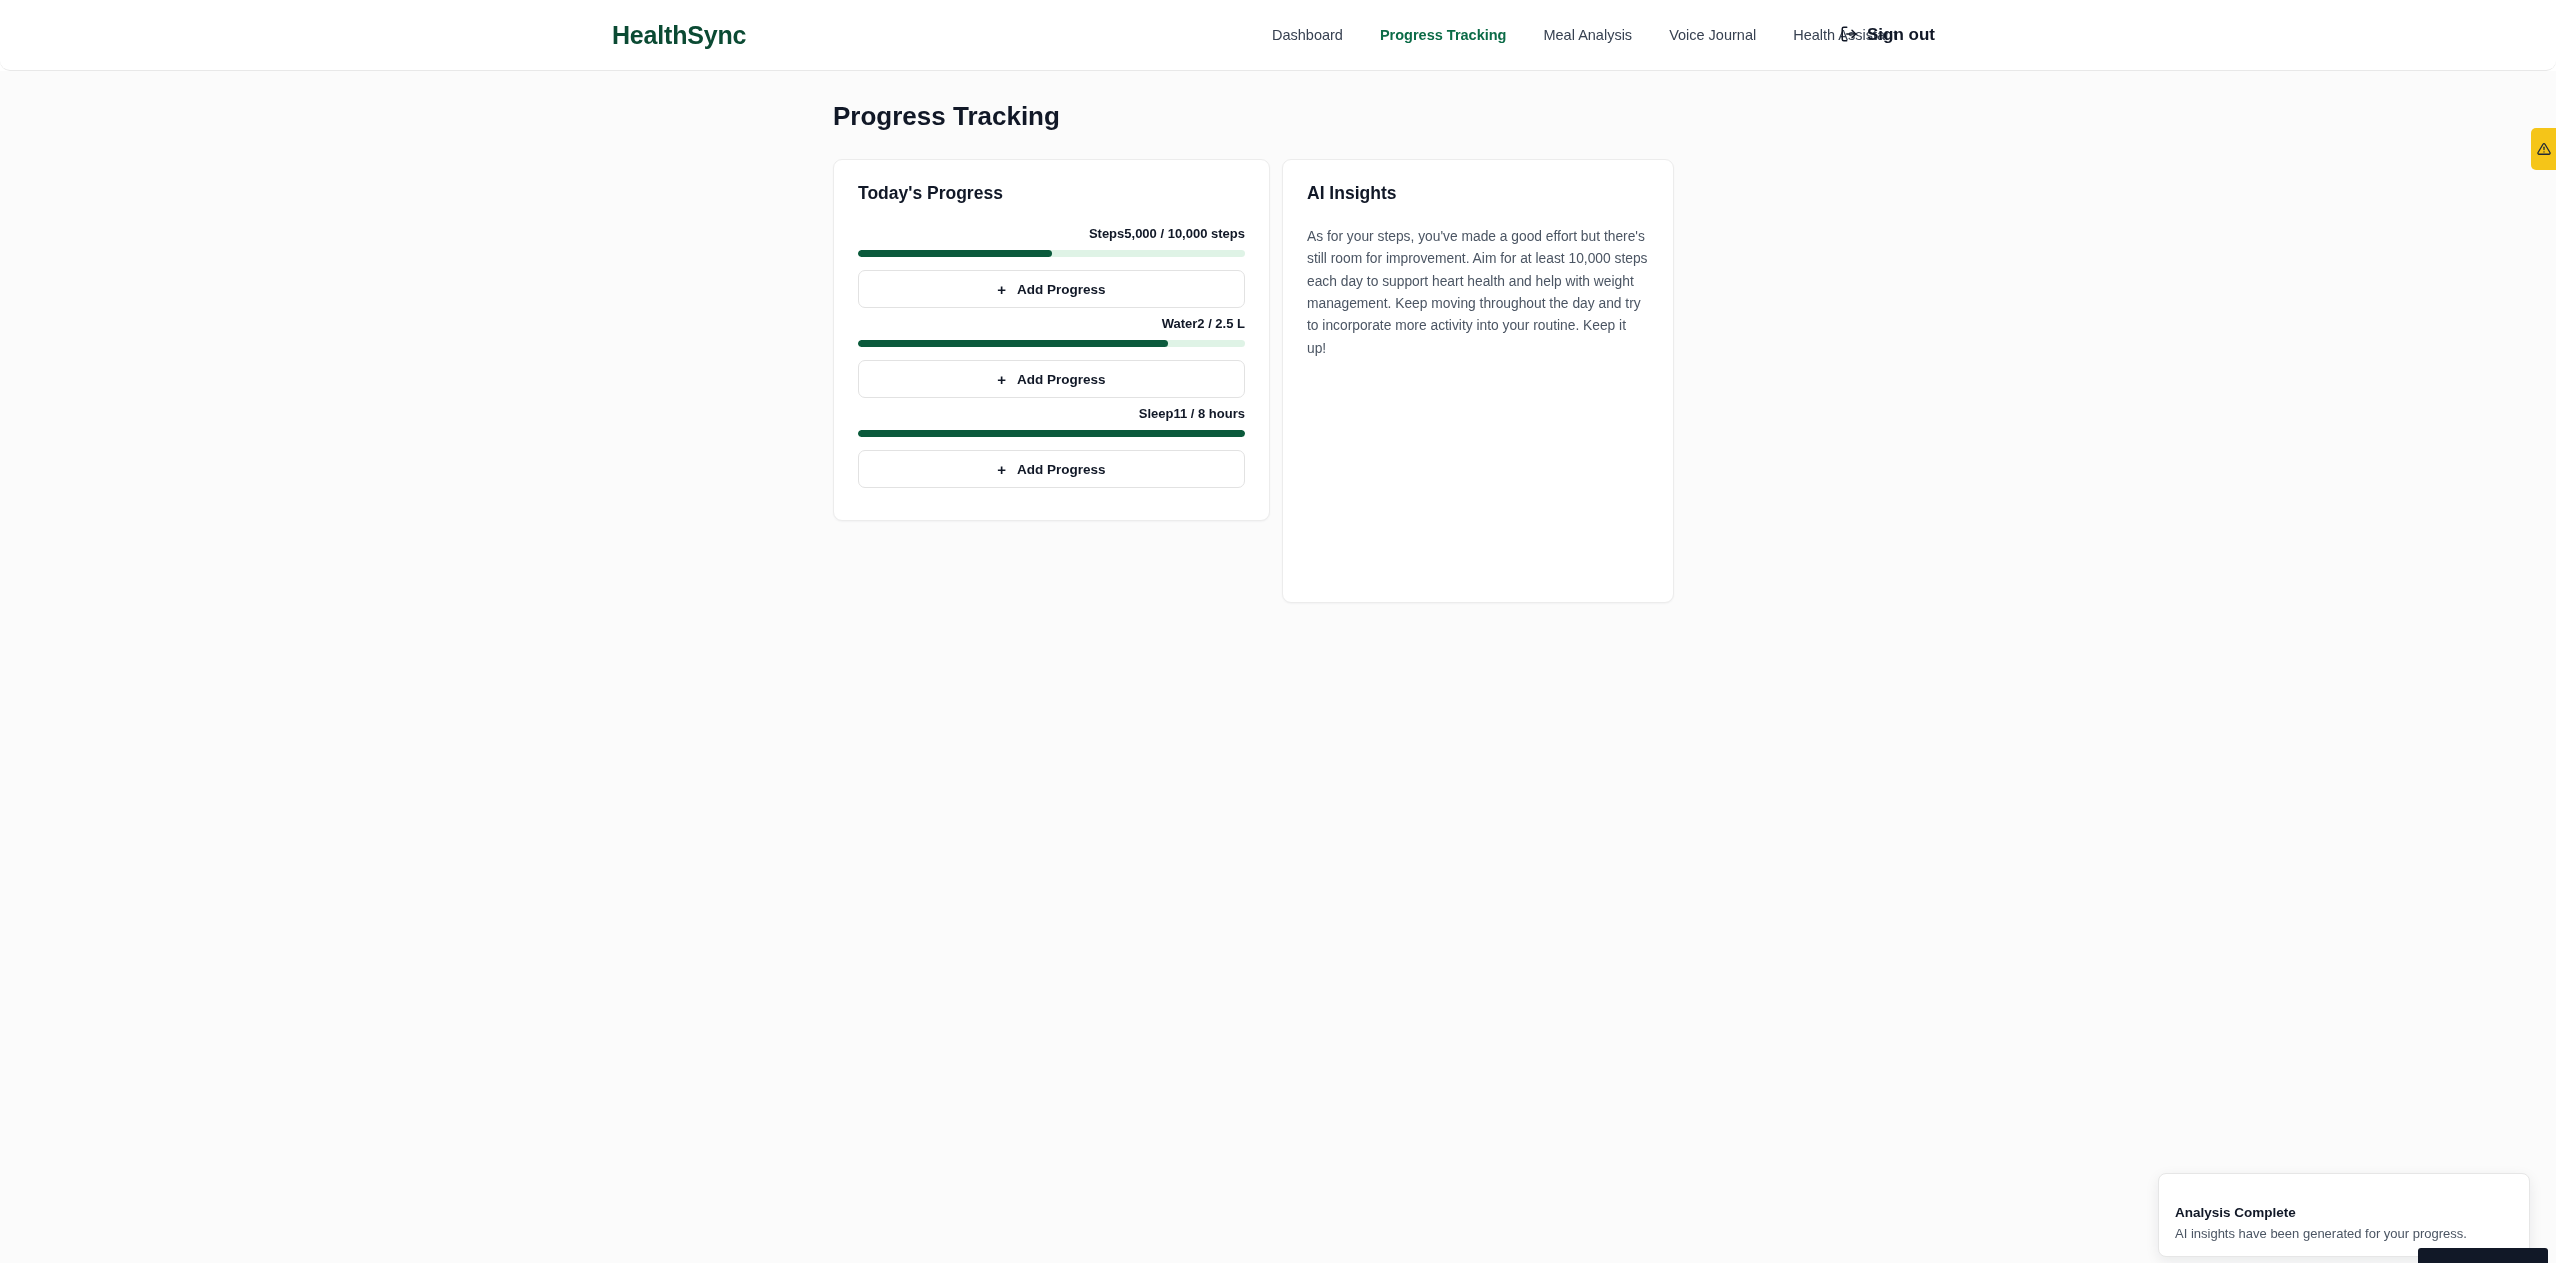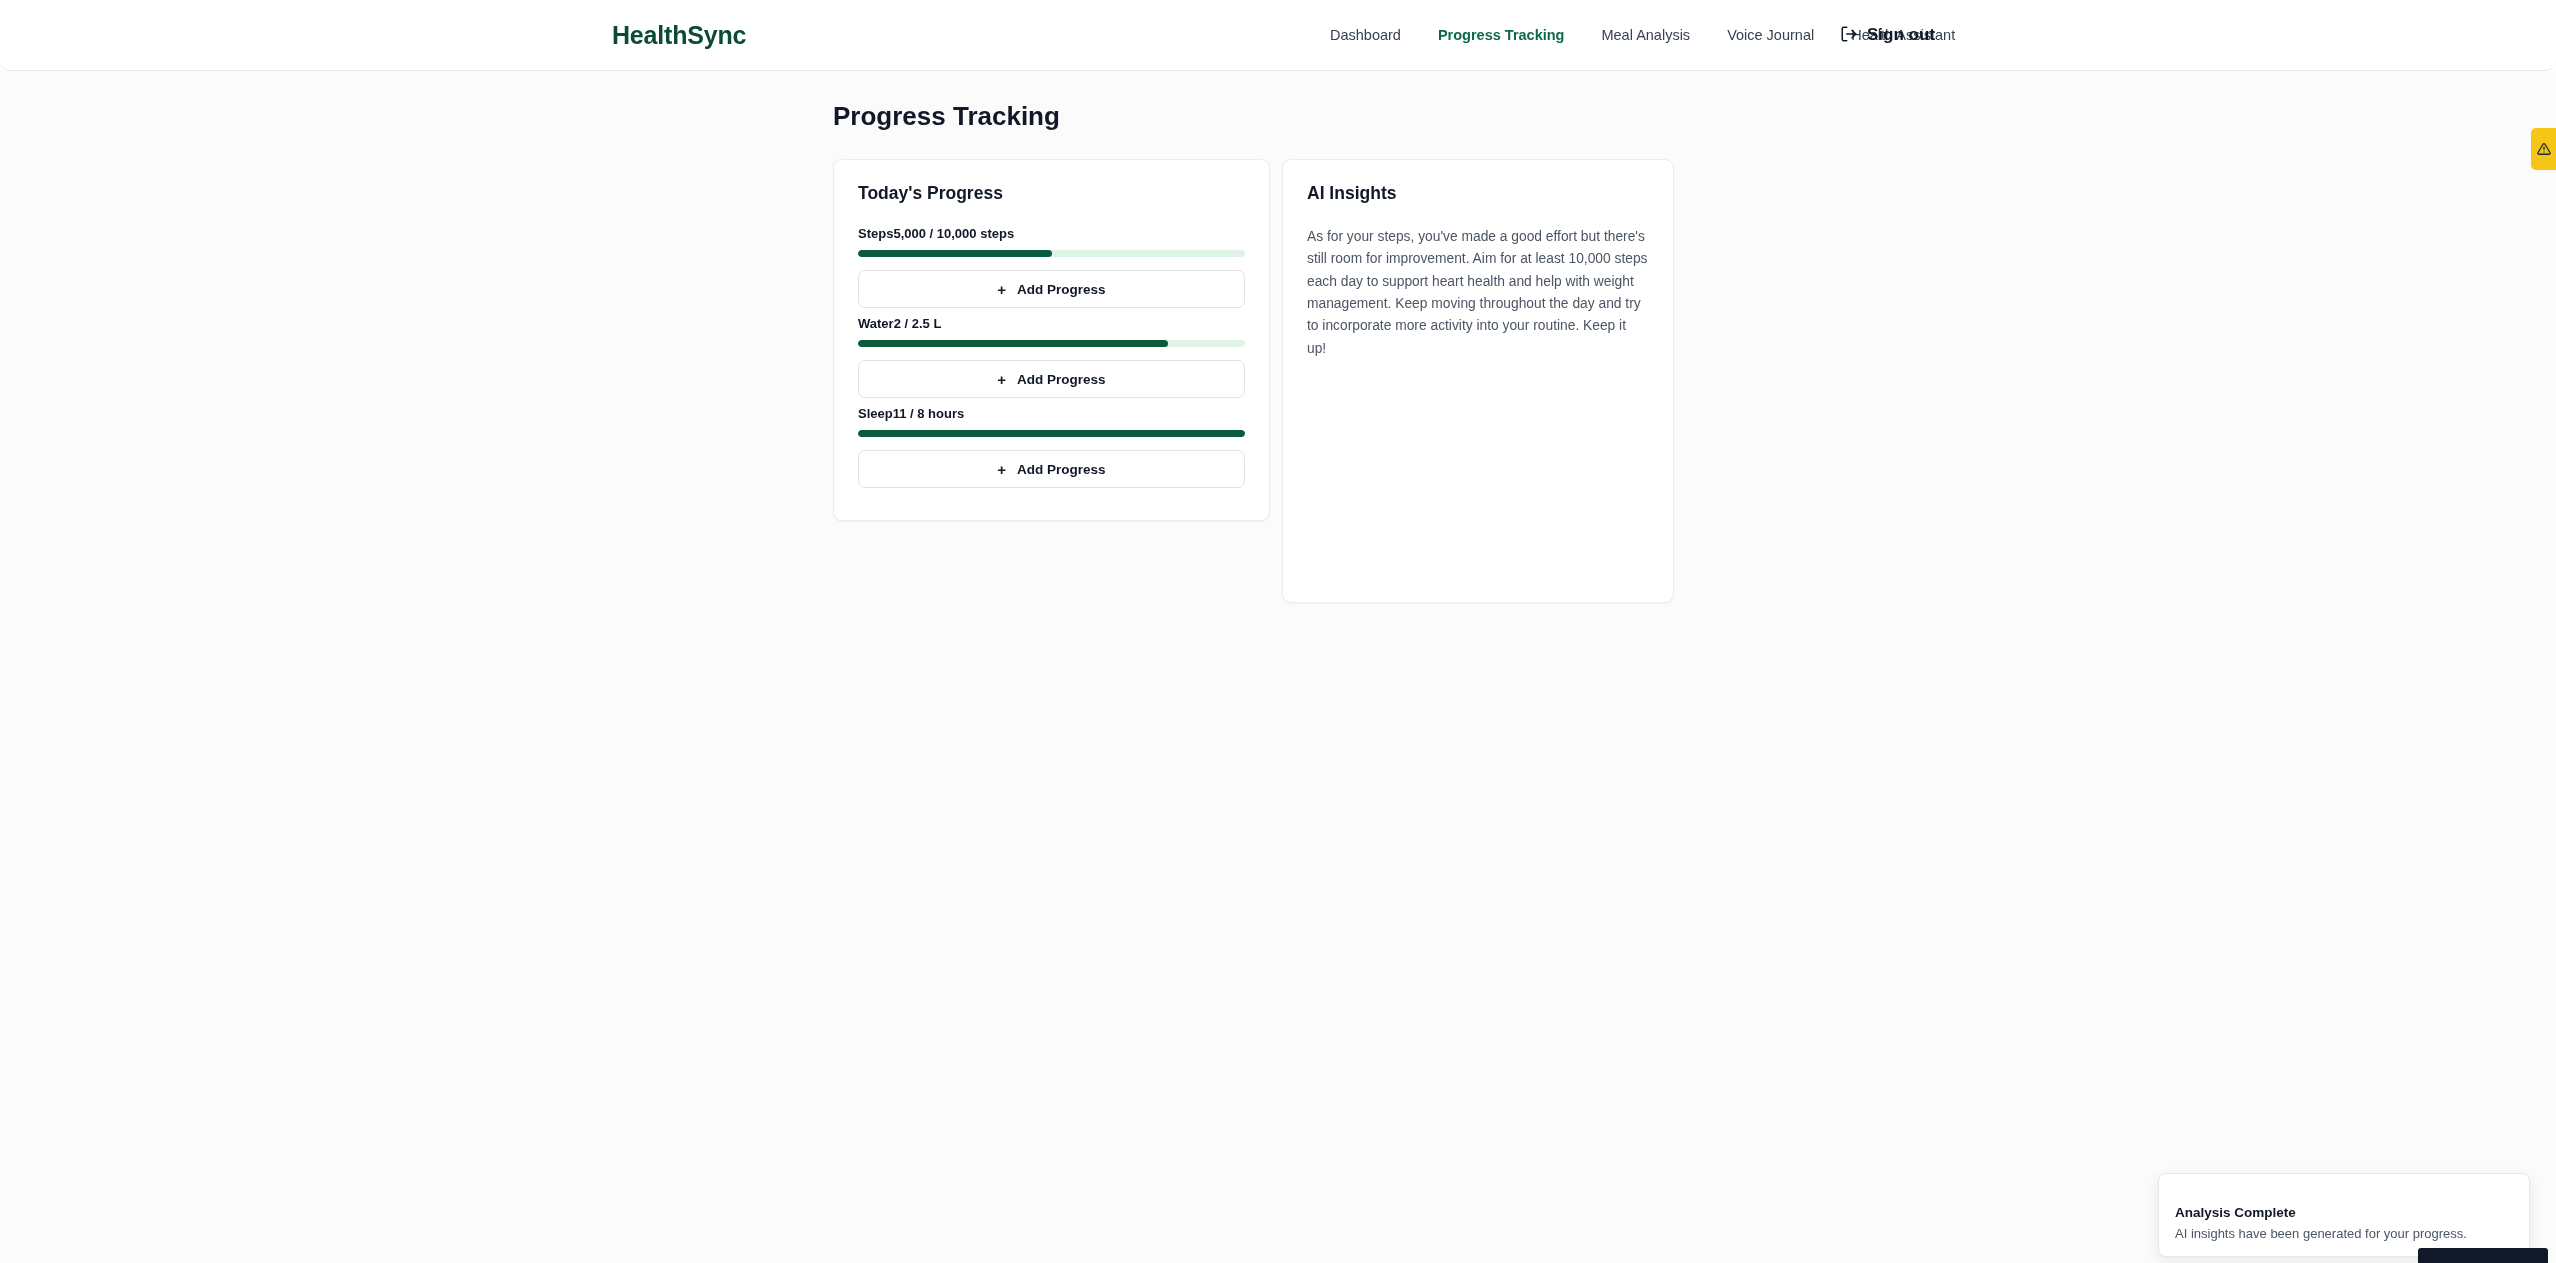--- a/index.html
+++ b/index.html
@@ -25,21 +25,21 @@
   .brand {
     position: absolute;
     left: 612px;
     font-size: 25px;
     font-weight: bold;
     color: #0b4a33;
     letter-spacing: -0.2px;
   }
   .nav {
     position: absolute;
-    left: 1330px;
+    left: 1272px;
     display: flex;
     align-items: center;
     gap: 37px;
     justify-content: center;
   }
   .nav-item {
     font-size: 14.5px;
     color: #374151;
     text-decoration: none;
     white-space: nowrap;
@@ -92,25 +92,26 @@
   .card-title {
     font-size: 17.5px;
     font-weight: bold;
     color: #111827;
     margin-bottom: 22px;
   }
 
   .metric { margin-bottom: 8px; }
   .metric-row {
     display: flex;
-    justify-content: flex-start;
+    justify-content: flex-end;
     align-items: baseline;
     font-size: 13px;
     color: #111827;
     margin-bottom: 9px;
+    margin-left: 31px;
   }
   .metric-label { font-weight: 600; }
   .metric-value { font-weight: 600; }
   .bar-track {
     height: 7px;
     border-radius: 4px;
     background: #dff3e6;
     overflow: hidden;
   }
   .bar-fill {

